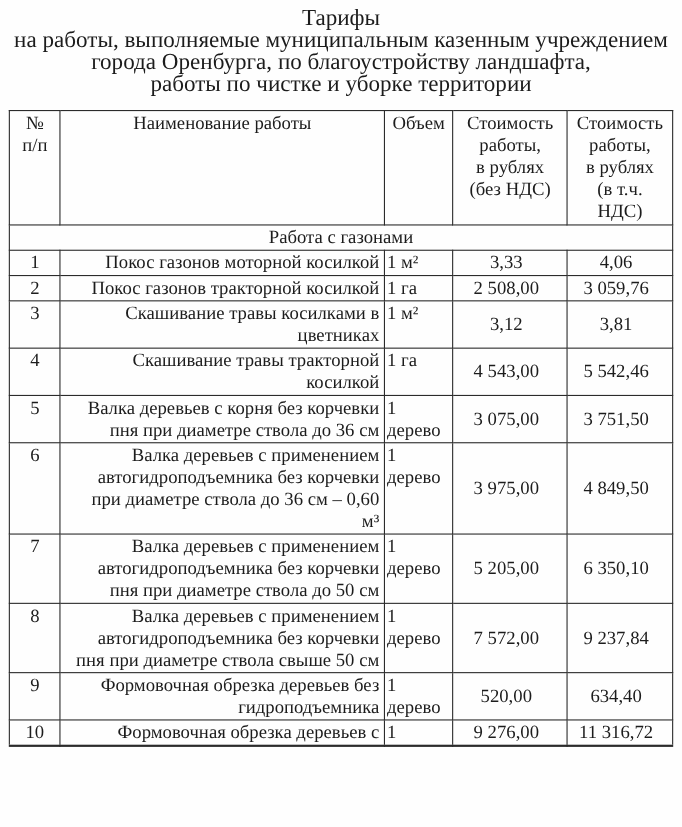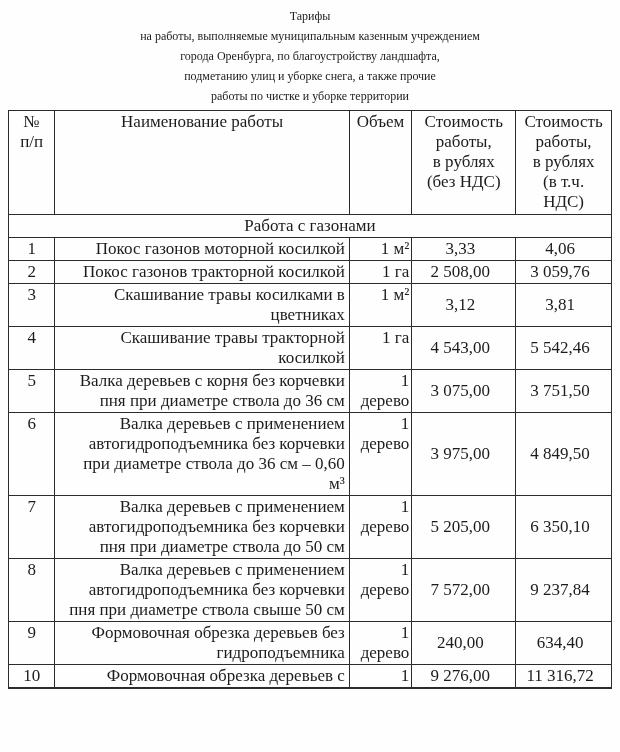--- a/index.html
+++ b/index.html
@@ -12,23 +12,23 @@
   }
   body {
     font-family: "Liberation Serif", "DejaVu Serif", serif;
     color: #1c1c1c;
   }
   .page {
     padding: 6px 8px 0 8px;
   }
   .doc-title {
     text-align: center;
-    font-size: 12px;
+    font-size: 21px;
     line-height: 20px;
-    margin-bottom: 4px;
+    margin-bottom: 14px;
   }
   table.tariff {
     border-collapse: collapse;
     table-layout: fixed;
     width: 604px;
     border: 1px solid #2b2b2b;
     border-bottom-width: 2px;
   }
   col.c-num   { width: 46px; }
   col.c-name  { width: 292px; }
@@ -48,21 +48,21 @@
     padding: 1px 2px 2px 2px;
   }
   td { padding: 1px 4px; }
   td.num { text-align: center; padding: 1px 1px; }
   td.name {
     text-align: right;
     padding: 1px 4px 1px 5px;
     white-space: pre-line;
   }
   td.volume {
-    text-align: right;
+    text-align: left;
     white-space: pre-line;
     padding: 1px 2px;
   }
   td.cost {
     text-align: center;
     vertical-align: middle;
     padding: 1px 9px 1px 2px;
   }
   tr.section td {
     text-align: center;
@@ -71,21 +71,20 @@
 </style>
 </head>
 <body>
 
 <div class="page">
 
   <div class="doc-title" id="doc-title">
       <div>Тарифы</div>
       <div>на работы, выполняемые муниципальным казенным учреждением</div>
       <div>города Оренбурга, по благоустройству ландшафта,</div>
-      <div>подметанию улиц и уборке снега, а также прочие</div>
       <div>работы по чистке и уборке территории</div>
     </div>
 
   <table class="tariff">
     <colgroup>
       <col class="c-num">
       <col class="c-name">
       <col class="c-vol">
       <col class="c-cost1">
       <col class="c-cost2">
@@ -180,21 +179,21 @@
 дерево</td>
           <td class="cost">7 572,00</td>
           <td class="cost">9 237,84</td>
         </tr>
         <tr>
           <td class="num">9</td>
           <td class="name">Формовочная обрезка деревьев без
 гидроподъемника</td>
           <td class="volume">1
 дерево</td>
-          <td class="cost">240,00</td>
+          <td class="cost">520,00</td>
           <td class="cost">634,40</td>
         </tr>
         <tr>
           <td class="num">10</td>
           <td class="name">Формовочная обрезка деревьев с</td>
           <td class="volume">1</td>
           <td class="cost">9 276,00</td>
           <td class="cost">11 316,72</td>
         </tr>
       </tbody>

